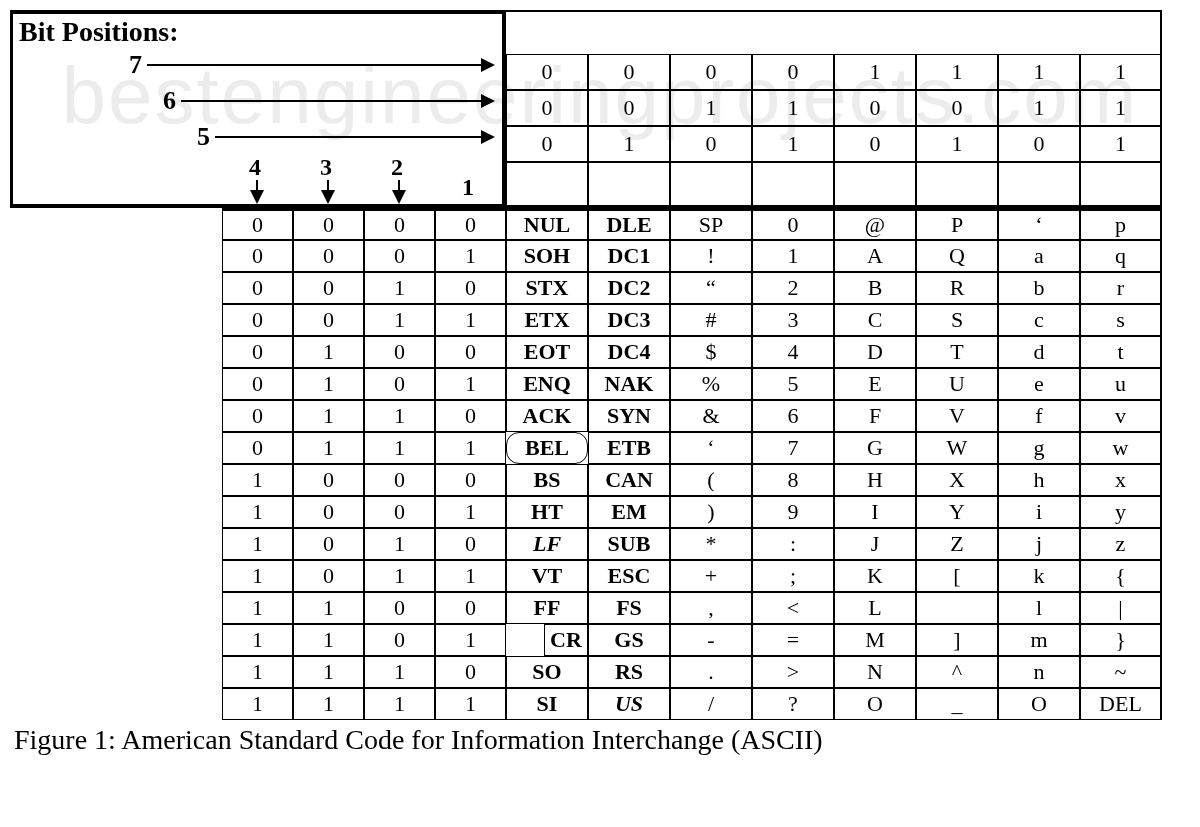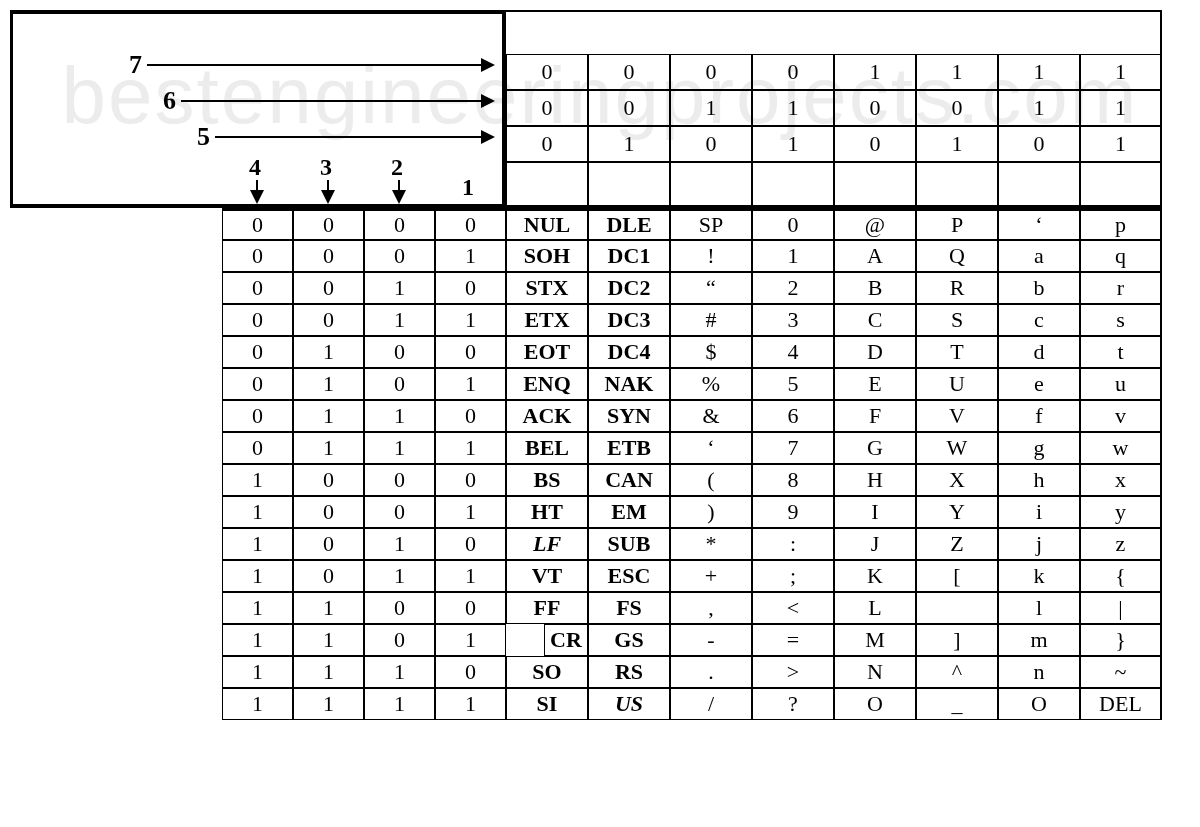--- a/index.html
+++ b/index.html
@@ -127,20 +127,21 @@
 </style>
 </head>
 <body>
 
 <div class="watermark">bestengineeringprojects.com</div>
 
 <div class="wrap">
 <div class="grid" id="grid">
 
   <div class="hdr-box">
+    <div class="hdr-title">Bit Positions:</div>
 
     <span class="arrow-h-label" style="top:36px;left:116px">7</span>
     <div class="arrow-h" style="top:50px;left:134px;width:346px"></div>
 
     <span class="arrow-h-label" style="top:72px;left:150px">6</span>
     <div class="arrow-h" style="top:86px;left:168px;width:312px"></div>
 
     <span class="arrow-h-label" style="top:108px;left:184px">5</span>
     <div class="arrow-h" style="top:122px;left:202px;width:278px"></div>
 
@@ -278,21 +279,21 @@
       <div class="cell body-cell " style="grid-area: 12 / 9;">6</div>
       <div class="cell body-cell " style="grid-area: 12 / 10;">F</div>
       <div class="cell body-cell " style="grid-area: 12 / 11;">V</div>
       <div class="cell body-cell " style="grid-area: 12 / 12;">f</div>
       <div class="cell body-cell  thick-right" style="grid-area: 12 / 13;">v</div>
       <div class="cell left-blank" style="grid-area: 13 / 1;"></div>
       <div class="cell body-cell" style="grid-area: 13 / 2;">0</div>
       <div class="cell body-cell" style="grid-area: 13 / 3;">1</div>
       <div class="cell body-cell" style="grid-area: 13 / 4;">1</div>
       <div class="cell body-cell" style="grid-area: 13 / 5;">1</div>
-      <div class="cell body-cell bold" style="grid-area: 13 / 6;">BEL</div>
+      <div class="cell body-cell bold" style="grid-area: 13 / 6; border-radius: 13px;">BEL</div>
       <div class="cell body-cell bold" style="grid-area: 13 / 7;">ETB</div>
       <div class="cell body-cell " style="grid-area: 13 / 8;">‘</div>
       <div class="cell body-cell " style="grid-area: 13 / 9;">7</div>
       <div class="cell body-cell " style="grid-area: 13 / 10;">G</div>
       <div class="cell body-cell " style="grid-area: 13 / 11;">W</div>
       <div class="cell body-cell " style="grid-area: 13 / 12;">g</div>
       <div class="cell body-cell  thick-right" style="grid-area: 13 / 13;">w</div>
       <div class="cell left-blank" style="grid-area: 14 / 1;"></div>
       <div class="cell body-cell" style="grid-area: 14 / 2;">1</div>
       <div class="cell body-cell" style="grid-area: 14 / 3;">0</div>
@@ -392,13 +393,14 @@
       <div class="cell body-cell bold" style="grid-area: 21 / 6;">SI</div>
       <div class="cell body-cell bold" style="grid-area: 21 / 7; font-style: italic;">US</div>
       <div class="cell body-cell " style="grid-area: 21 / 8;">/</div>
       <div class="cell body-cell " style="grid-area: 21 / 9;">?</div>
       <div class="cell body-cell " style="grid-area: 21 / 10;">O</div>
       <div class="cell body-cell " style="grid-area: 21 / 11;">_</div>
       <div class="cell body-cell " style="grid-area: 21 / 12;">O</div>
       <div class="cell body-cell  thick-right" style="grid-area: 21 / 13;">DEL</div>
     </div>
 
+<div class="caption">Figure 1: American Standard Code for Information Interchange (ASCII)</div>
 </div>
 
 </body></html>

